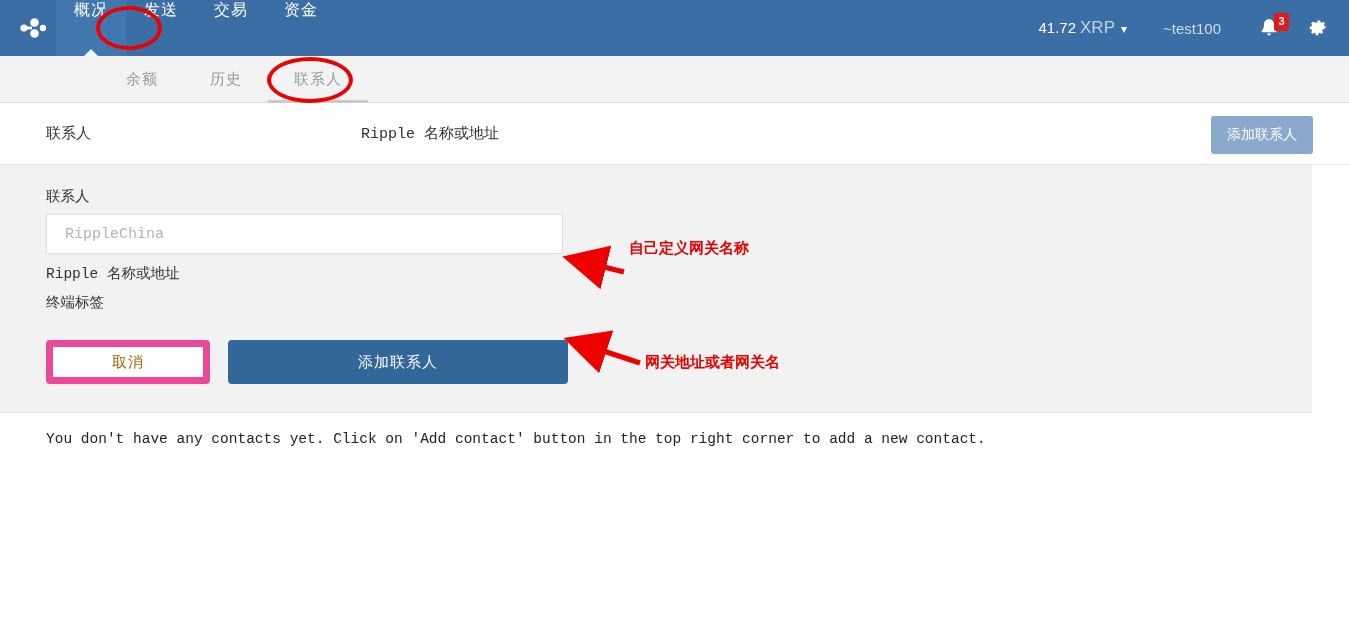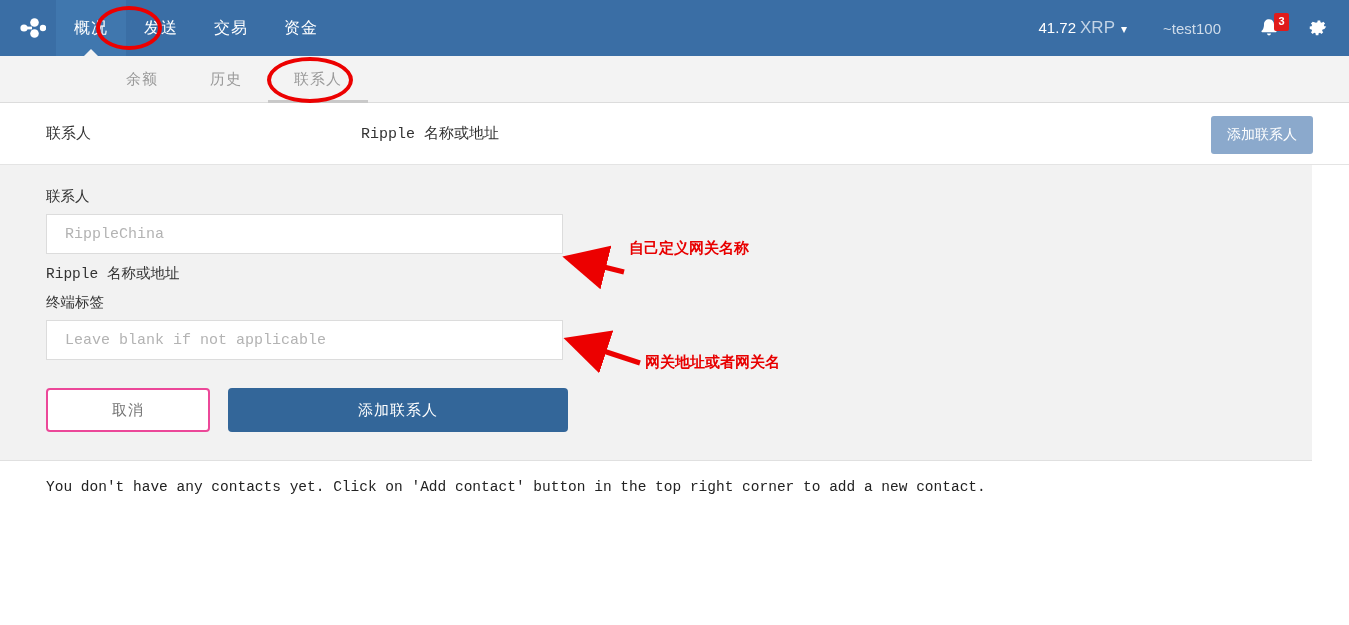--- a/index.html
+++ b/index.html
@@ -17,22 +17,22 @@
     display: flex; align-items: stretch;
     position: relative;
   }
   .brand {
     display: flex; align-items: center; justify-content: center;
     width: 56px; padding-left: 10px;
   }
   .ripple-logo { width: 26px; height: 22px; display: block; }
   .nav-items { display: flex; align-items: stretch; }
   .nav-item {
-    display: flex; align-items: center; justify-content: center;
-    padding: 8px 18px; color: #ffffff; font-size: 16px;
+    display: flex; justify-content: center;
+    padding: 0 18px; color: #ffffff; font-size: 16px;
     letter-spacing: 1px; cursor: pointer; position: relative;
     white-space: nowrap;
   }
   .nav-item.active { background: #4077ae; }
   .nav-item.active::after {
     content: ""; position: absolute; bottom: 0; left: 50%;
     transform: translateX(-50%);
     border-left: 7px solid transparent;
     border-right: 7px solid transparent;
     border-bottom: 7px solid #f3f3f3;
@@ -110,22 +110,22 @@
   .field-input {
     width: 517px; height: 40px; background: #fff;
     border: 1px solid #dcdcdc; border-radius: 0;
     padding: 0 18px; font-family: "Liberation Mono", monospace;
     font-size: 15px; color: #333; outline: none;
   }
   .field-input::placeholder { color: #b3b3b3; }
   .btn-row { display: flex; gap: 18px; margin-top: 28px; }
   .btn-cancel {
     width: 164px; height: 44px; background: #fff;
-    border: 2px solid #ec4899; border-radius: 4px;
-    font-size: 15px; color: #737373; cursor: pointer;
+    border: 7px solid #ec4899; border-radius: 4px;
+    font-size: 15px; color: #a16207; cursor: pointer;
     font-family: "Liberation Sans", sans-serif; letter-spacing: 1px;
   }
   .btn-submit {
     width: 340px; height: 44px; background: #336699;
     border: none; border-radius: 4px; color: #fff;
     font-size: 15px; cursor: pointer;
     font-family: "Liberation Sans", sans-serif; letter-spacing: 1px;
   }
   .empty-msg {
     font-family: "Liberation Mono", monospace;
@@ -230,21 +230,20 @@
         <label class="field-label">联系人</label>
         <input class="field-input" type="text" placeholder="RippleChina" style="">
       </div>
 
       <div class="field">
         <label class="field-label">Ripple 名称或地址</label>
       </div>
 
       <div class="field">
         <label class="field-label">终端标签</label>
-        <input class="field-input" type="text" placeholder="Leave blank if not applicable" style="">
       </div>
 
       <div class="btn-row">
         <button class="btn-cancel">取消</button>
         <button class="btn-submit">添加联系人</button>
       </div>
     </div>
 
     <div class="empty-msg">You don't have any contacts yet. Click on 'Add contact' button in the top right corner to add a new contact.</div>
   </div>

